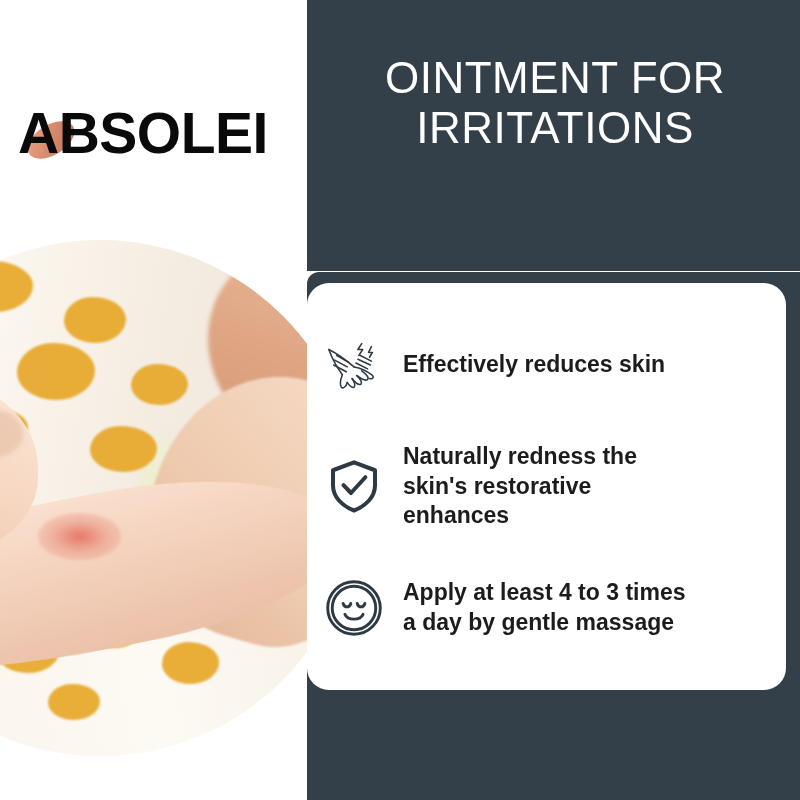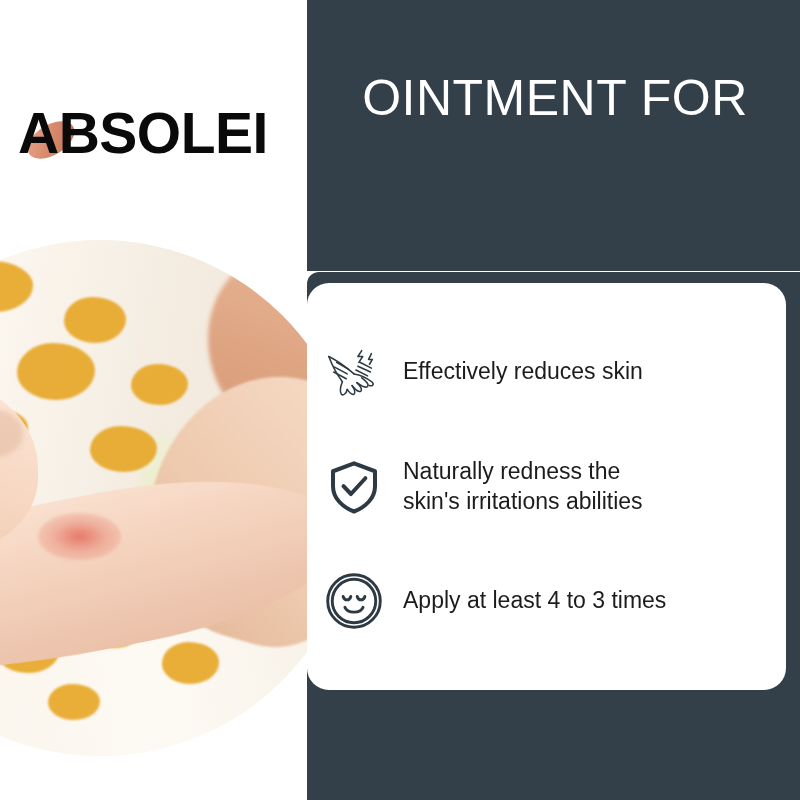--- a/index.html
+++ b/index.html
@@ -64,25 +64,25 @@
     color: #0a0a0a;
     line-height: 74px;
     white-space: nowrap;
     font-family: "Liberation Sans", sans-serif;
   }
 
   
   .headline {
     position: absolute;
     left: 325px;
-    top: 70px;
+    top: 53px;
     width: 460px;
     text-align: center;
     color: #ffffff;
-    font-size: 50px;
+    font-size: 44px;
     font-weight: 400;
     line-height: 1.14;
     letter-spacing: 0.5px;
     font-family: "Liberation Sans", sans-serif;
   }
   .headline .line { display: block; }
 
   
   .photo-circle {
     position: absolute;
@@ -179,20 +179,21 @@
   }
   .feature-list {
     position: absolute;
     left: 0; top: 0;
     width: 100%; height: 100%;
     display: flex;
     flex-direction: column;
     justify-content: space-evenly;
     padding: 6px 0 6px 0;
     box-sizing: border-box;
+    font-weight: bold;
   }
   .feature {
     display: flex;
     align-items: center;
     gap: 18px;
     padding: 0 22px 0 96px;
   }
   .feature-icon {
     flex: 0 0 auto;
     width: 62px;
@@ -218,20 +219,21 @@
   <div class="panel-top"></div>
   <div class="panel-bottom"></div>
 
   <div class="logo">
     <div class="logo-leaf"></div>
     <div class="logo-word">ABSOLEI</div>
   </div>
 
   <div class="headline">
     <span class="line">OINTMENT FOR</span>
+    <span class="line">IRRITATIONS</span>
   </div>
 
   <div class="photo-circle">
     <div class="photo-inner">
       <div class="bg-dress"></div>
       <div class="bg-dress2"></div>
       <div class="bg-green"></div>
 
       <div class="shoulder"></div>
 
@@ -295,36 +297,37 @@
       <div class="feature">
         <div class="feature-icon">
           <svg viewBox="0 0 64 64" width="56" height="56" fill="none" stroke="#2e3a43" stroke-width="4.6" stroke-linecap="round" stroke-linejoin="round">
             <path d="M32 5 L56 14 V31 C56 45, 45 55, 32 60 C19 55, 8 45, 8 31 V14 Z"></path>
             <path d="M20 31 L28.5 40 L45 22"></path>
           </svg>
         </div>
         <div class="feature-text">
           <span>Naturally redness the</span>
           <br>
-          <span>skin's irritations abilities</span>
+          <span>skin's restorative enhances</span>
         </div>
       </div>
 
       <div class="feature">
         <div class="feature-icon">
           <svg viewBox="0 0 64 64" width="58" height="58" fill="none" stroke="#2e3a43" stroke-width="3.2" stroke-linecap="round" stroke-linejoin="round">
             <circle cx="32" cy="32" r="29"></circle>
             <circle cx="32" cy="32" r="24"></circle>
             <path d="M20 27 C21.5 32, 27 32, 28.5 27"></path>
             <path d="M35.5 27 C37 32, 42.5 32, 44 27"></path>
             <path d="M22 39 C25 46, 39 46, 42 39"></path>
           </svg>
         </div>
         <div class="feature-text">
           <span>Apply at least 4 to 3 times</span>
           <br>
+          <span>a day by gentle massage</span>
         </div>
       </div>
 
     </div>
   </div>
 
 </div>
 
 </body></html>

